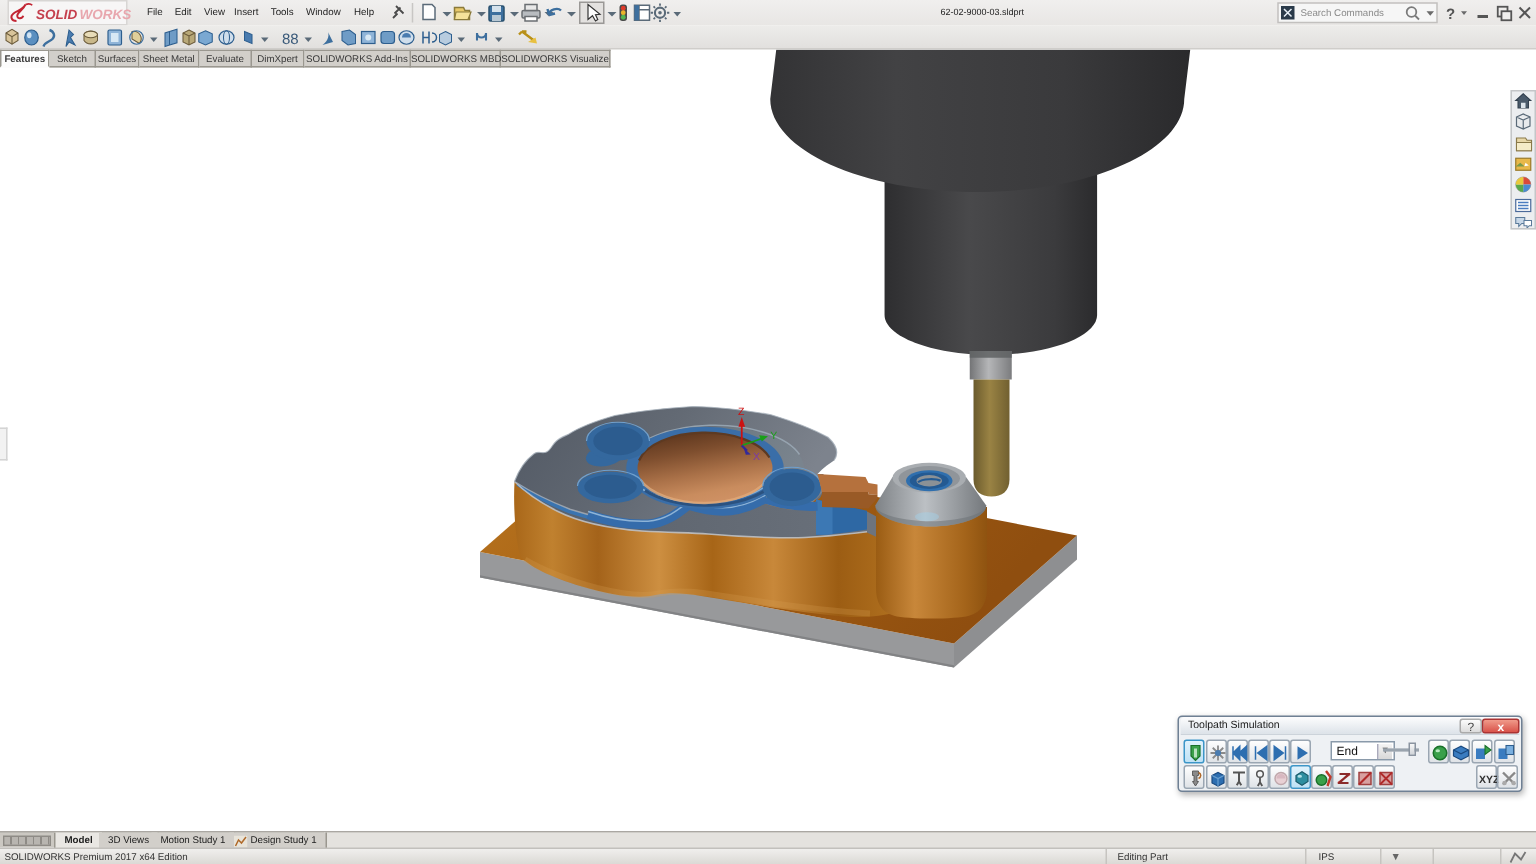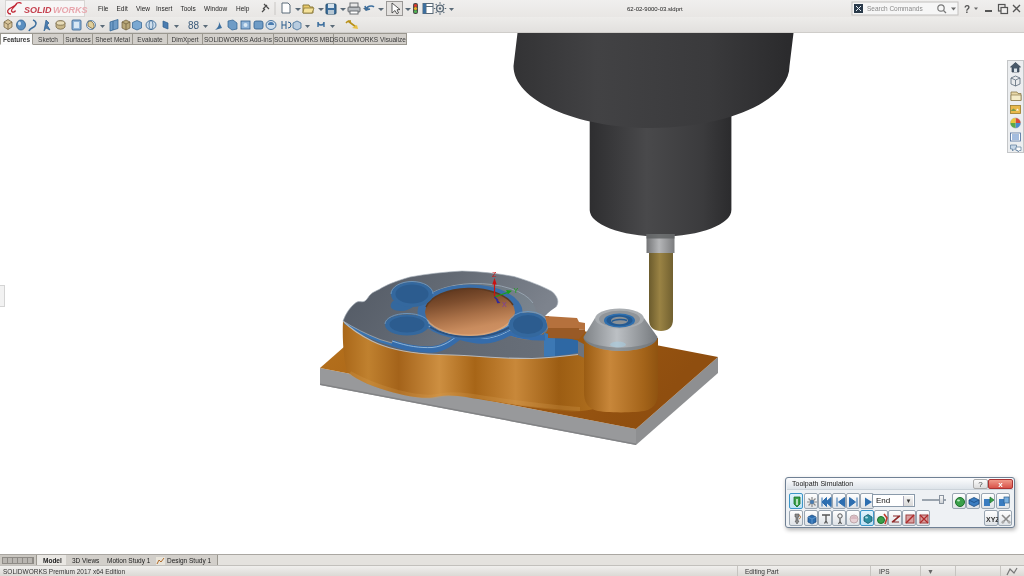--- a/index.html
+++ b/index.html
@@ -445,21 +445,21 @@
     <div class="tbtn" style="left:60px;top:15px;">
       <svg width="14" height="14" viewBox="0 0 14 14">
           <path d="M10,2.5 v9 M2.5,2.5 l6,4.5 -6,4.5 z" fill="#2d6eb0" stroke="#2d6eb0"></path>
         </svg>
     </div>
     <div class="tbtn" style="left:74px;top:15px;">
       <svg width="14" height="14" viewBox="0 0 14 14">
           <path d="M4,2.5 l7,4.5 -7,4.5 z" fill="#2d6eb0"></path>
         </svg>
     </div>
-    <div class="abs" style="left:86px;top:16px;width:43px;height:13px;background:#fff;border:1px solid #8a9aaa;font-size:8px;line-height:12px;padding-left:3px;color:#111;">End
+    <div class="abs" style="left:101px;top:16px;width:43px;height:13px;background:#fff;border:1px solid #8a9aaa;font-size:8px;line-height:12px;padding-left:3px;color:#111;">End
       <span class="abs" style="right:1px;top:1px;width:10px;height:10px;background:linear-gradient(#f4f4f4,#d8d8d8);border-left:1px solid #aab;font-size:6px;text-align:center;line-height:10px;color:#333;">▼</span>
     </div>
     <div class="abs" style="left:136px;top:21px;width:24px;height:2px;background:#c8ccd0;border:1px solid #9aa4ae;"></div>
     <div class="abs" style="left:153px;top:17px;width:5px;height:9px;background:linear-gradient(#f8f8f8,#d0d4d8);border:1px solid #8a94a0;"></div>
     <div class="tbtn" style="left:166px;top:15px;">
       <svg width="14" height="14" viewBox="0 0 14 14">
           <circle cx="7" cy="7" r="4.5" fill="#3aa04a" stroke="#1a702a"></circle>
           <ellipse cx="5.5" cy="5.5" rx="1.5" ry="1" fill="#b8e8c0"></ellipse>
         </svg>
     </div>

